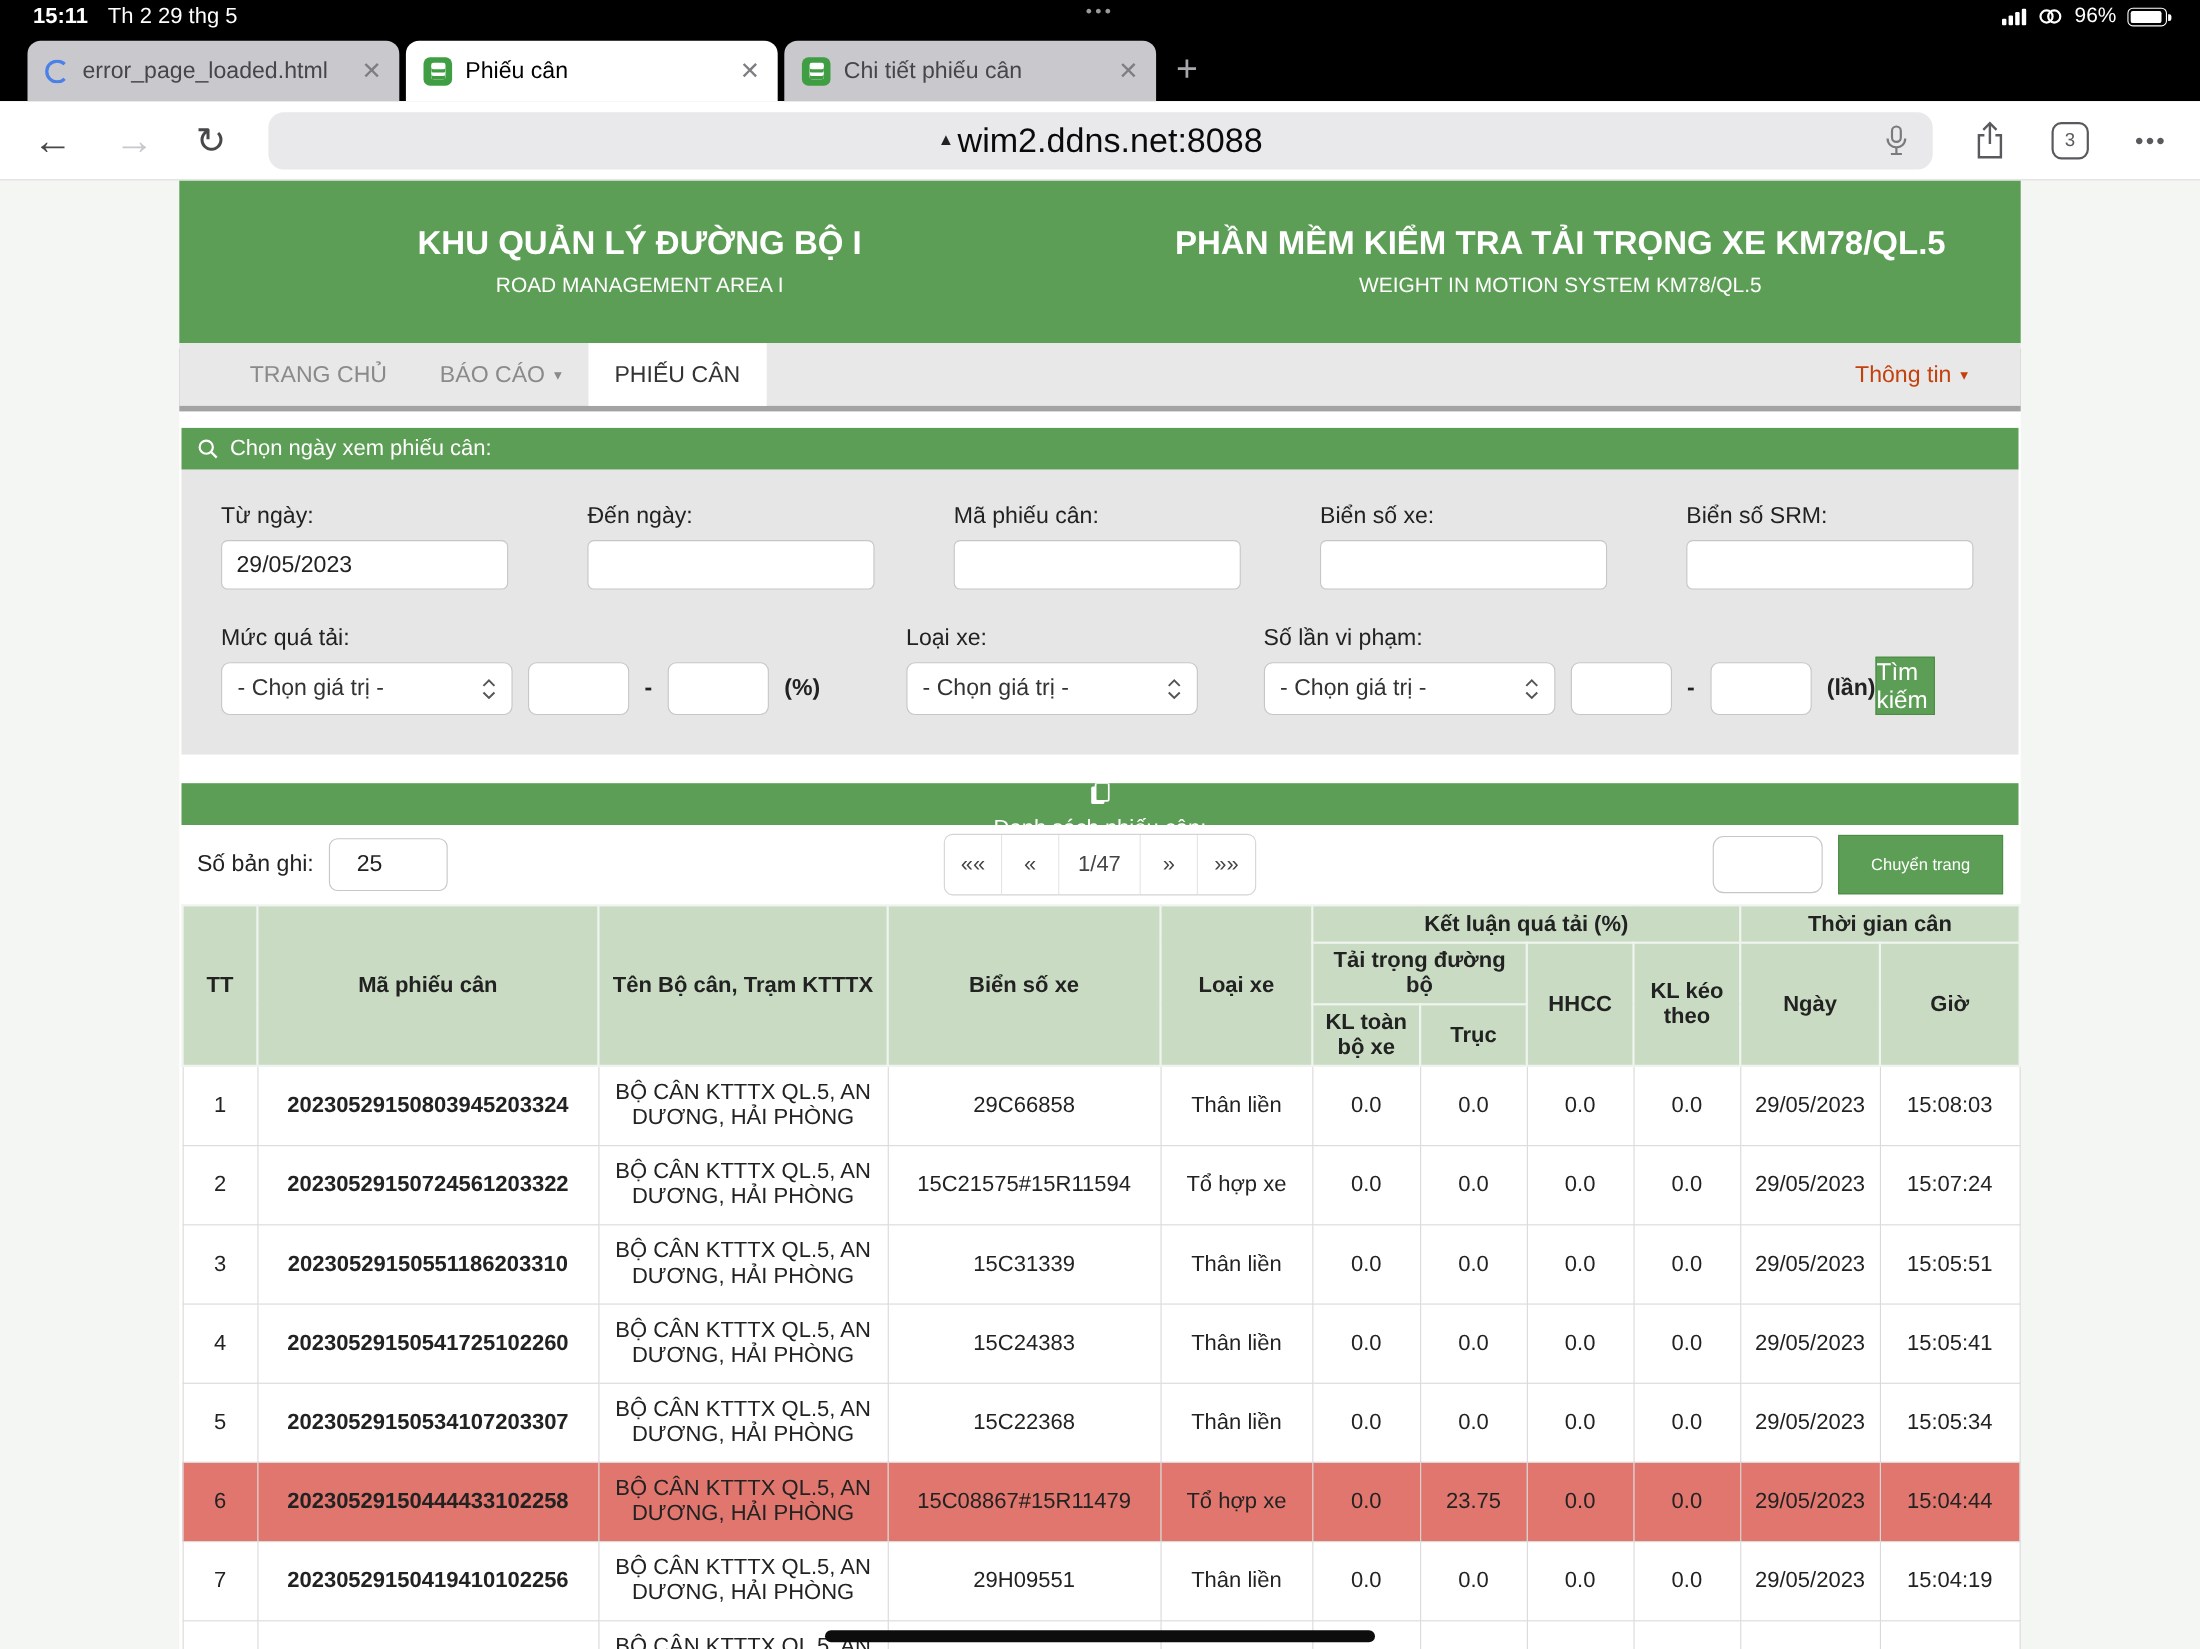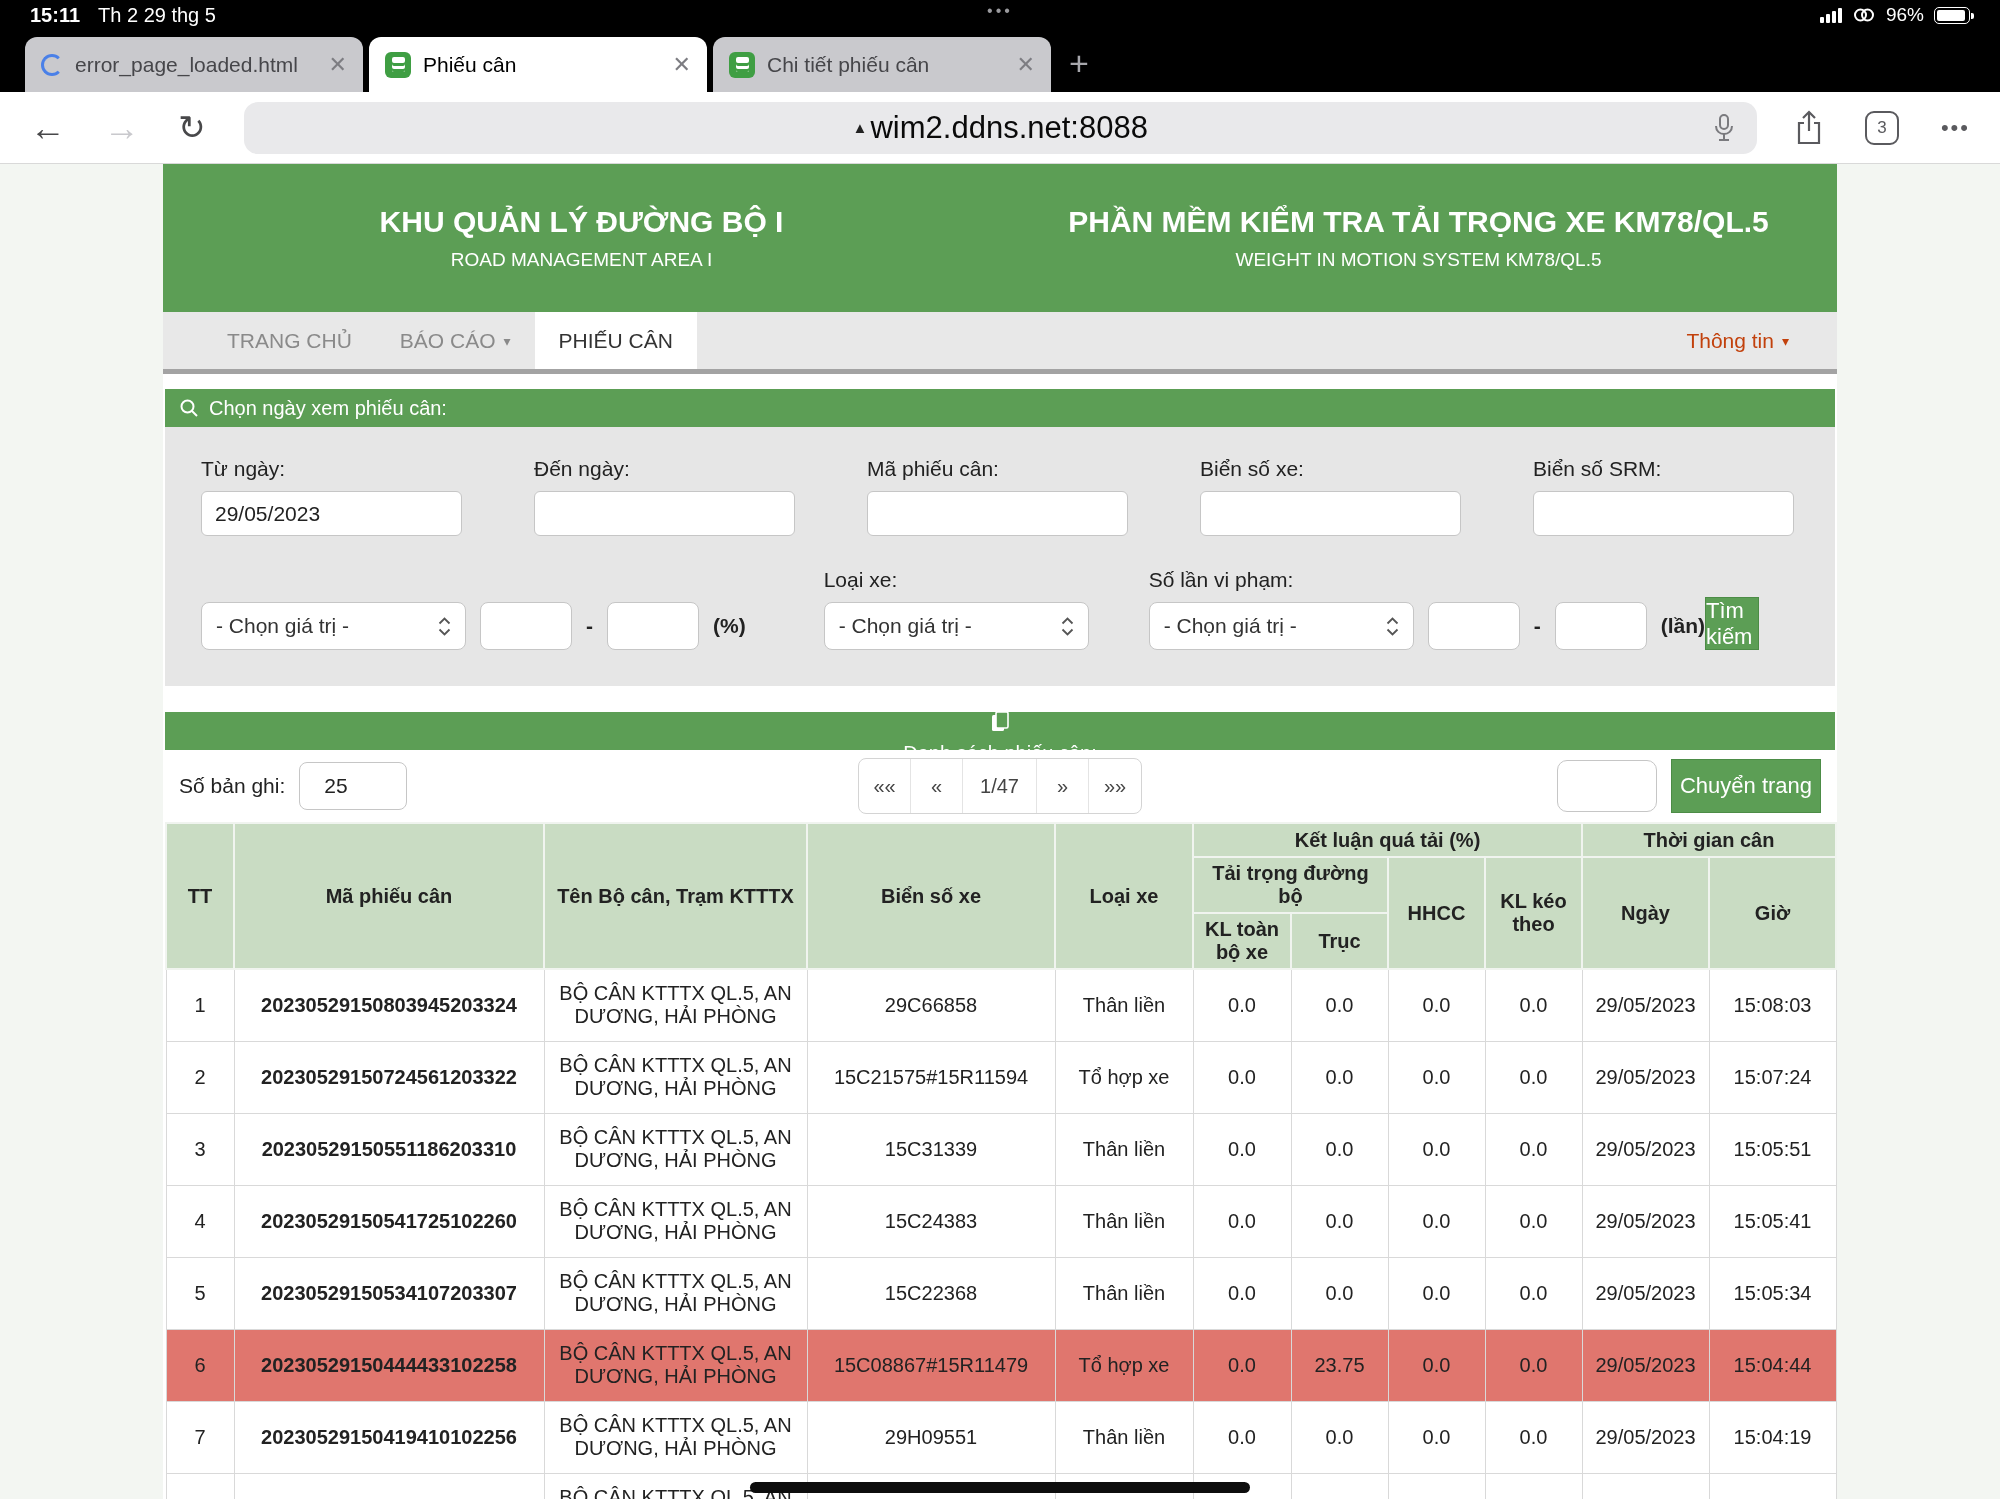--- a/index.html
+++ b/index.html
@@ -132,21 +132,21 @@
   .pager {
     position:absolute; left:50%; transform:translateX(-50%);
     display:flex; height:56px; border:1px solid #d4d4d4; border-radius:8px; overflow:hidden; background:#fff;
   }
   .pg { min-width:52px; padding:0 12px; display:flex; align-items:center; justify-content:center;
     border-right:1px solid #e4e4e4; color:#444; font-size:20px; }
   .pg:last-child { border-right:none; }
   .pg.cur { min-width:74px; }
   .jump { margin-left:auto; display:flex; align-items:center; gap:14px; }
   .jump-input { width:100px; height:52px; background:#fff; border:1px solid #c6c6c6; border-radius:10px; }
-  .go-btn { width:150px; height:54px; background:#5c9e55; color:#fff; font-size:22px;
+  .go-btn { width:150px; height:54px; background:#5c9e55; color:#fff; font-size:15px;
     border:1px solid #4c8c46; display:flex; align-items:center; justify-content:center; }
 
   
   table.wtable { border-collapse:collapse; width:1670px; margin:0 2px; font-size:20px; color:#222; table-layout:fixed; }
   .wtable th {
     background:#c9dcc3; font-weight:bold; border:2px solid #f0f4ef; padding:4px 6px; text-align:center;
   }
   .wtable td { border:1px solid #d9d9d9; text-align:center; padding:6px 8px; height:72px; }
   .wtable td.code { font-weight:bold; }
   .wtable tr.hl td { background:#e0766e; }
@@ -303,20 +303,21 @@
           <div class="tinput"></div>
         </div>
         <div class="f-field">
           <span>Biển số SRM:</span>
           <div class="tinput"></div>
         </div>
       </div>
 
       <div class="f-row2">
         <div class="f-group">
+          <span>Mức quá tải:</span>
           <div class="f-controls">
             <div class="select">
               <span>- Chọn giá trị -</span>
               <span class="chev">
                 <svg width="13" height="8" viewBox="0 0 13 8" fill="none" stroke="#555" stroke-width="1.8">
                     <path d="M1.5 6.5L6.5 1.5L11.5 6.5"></path>
                   </svg>
                 <svg width="13" height="8" viewBox="0 0 13 8" fill="none" stroke="#555" stroke-width="1.8" style="margin-top:3px">
                     <path d="M1.5 1.5L6.5 6.5L11.5 1.5"></path>
                   </svg>

